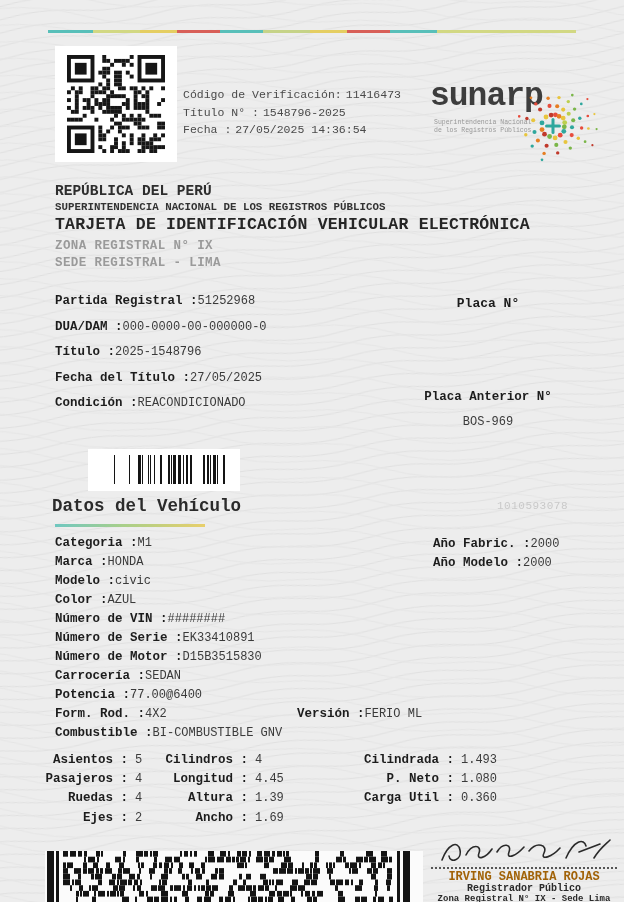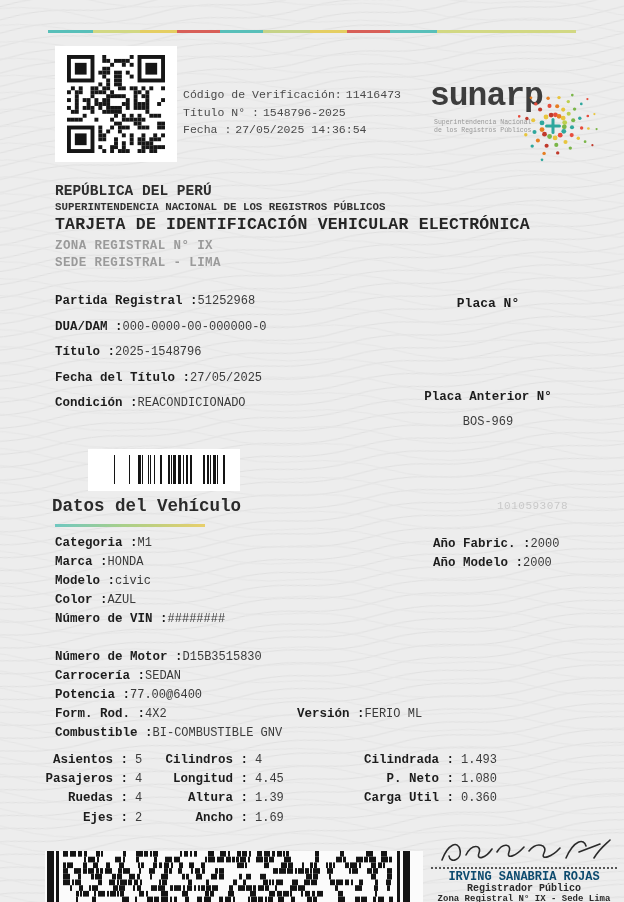--- a/index.html
+++ b/index.html
@@ -30,21 +30,21 @@
   .sec-title{position:absolute;left:52px;top:496px;font-size:17.5px;font-weight:bold;color:#2b2b2b;}
   .sec-underline{position:absolute;left:55px;top:524px;width:150px;height:2.5px;
      background:linear-gradient(90deg,#6fc7c0,#a8cf8a 45%,#e8cf6b);}
   .watermark{position:absolute;left:497px;top:500px;font-size:11px;color:#c9c9c9;letter-spacing:.5px;}
   .spec-col{position:absolute;top:750px;}
   .spec-row{height:19.4px;display:flex;align-items:center;white-space:nowrap;}
   .spec-row .lbl{text-align:right;}
   .spec-row .val{margin-left:7px;}
   .sig-block{position:absolute;left:428px;top:830px;width:192px;}
   .sig-dots{position:absolute;left:3px;top:37px;width:186px;border-top:2px dotted #555;}
-  .sig-name{position:absolute;left:0;top:40px;width:192px;text-align:center;font-size:12px;font-weight:bold;color:#0c4a6e;}
+  .sig-name{position:absolute;left:0;top:40px;width:192px;text-align:center;font-size:12px;font-weight:bold;color:#a16207;}
   .sig-title{position:absolute;left:0;top:53px;width:192px;text-align:center;font-size:10px;font-weight:bold;color:#2a2a2a;}
   .sig-zone{position:absolute;left:0;top:64px;width:192px;text-align:center;font-size:9px;font-weight:bold;color:#2a2a2a;}
 </style>
 </head>
 <body>
 
 <div class="page">
 
   <svg class="bg" width="624" height="902">
     <defs>
@@ -424,20 +424,24 @@
     <span class="lbl">Modelo :</span>
     <span class="val">civic</span>
   </div>
   <div class="row" style="top:593px;">
     <span class="lbl">Color :</span>
     <span class="val">AZUL</span>
   </div>
   <div class="row" style="top:612px;">
     <span class="lbl">Número de VIN :</span>
     <span class="val">########</span>
+  </div>
+  <div class="row" style="top:631px;">
+    <span class="lbl">Número de Serie :</span>
+    <span class="val">EK33410891</span>
   </div>
   <div class="row" style="top:650px;">
     <span class="lbl">Número de Motor :</span>
     <span class="val">D15B3515830</span>
   </div>
   <div class="row" style="top:669px;">
     <span class="lbl">Carrocería :</span>
     <span class="val">SEDAN</span>
   </div>
   <div class="row" style="top:688px;">

